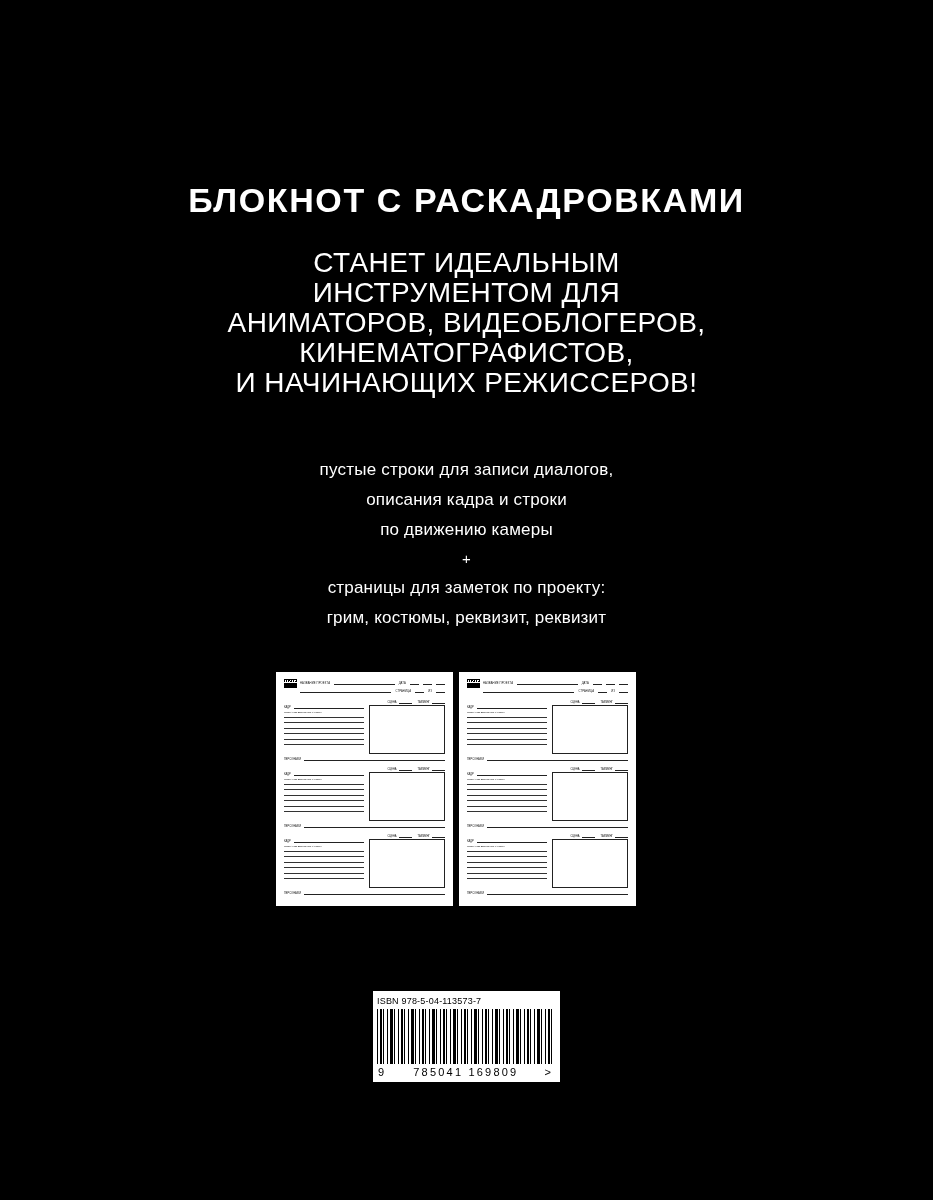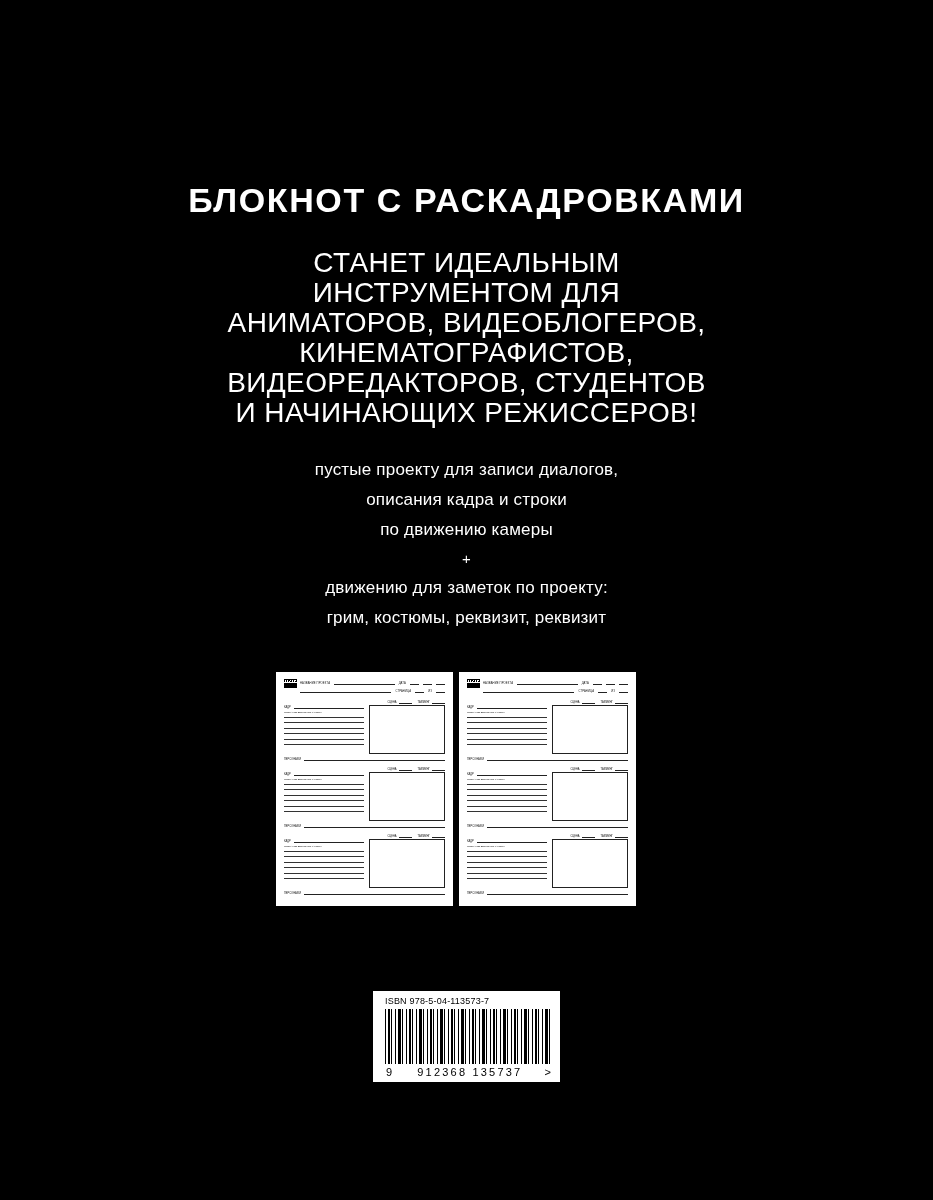--- a/index.html
+++ b/index.html
@@ -220,21 +220,21 @@
   
   .barcode-box {
     position: absolute;
     left: 373px;
     top: 991px;
     width: 187px;
     height: 91px;
     background: #ffffff;
     color: #000;
     box-sizing: border-box;
-    padding: 5px 8px 4px 12px;
+    padding: 5px 8px 4px 4px;
     display: flex;
     flex-direction: column;
   }
   .isbn {
     font-size: 9px;
     letter-spacing: 0.2px;
     margin-bottom: 3px;
     font-family: "Liberation Sans", sans-serif;
   }
   .bars {
@@ -264,30 +264,29 @@
 
 <div class="page">
 
   <div class="headline">БЛОКНОТ С РАСКАДРОВКАМИ</div>
 
   <div class="subhead">
     <div>СТАНЕТ ИДЕАЛЬНЫМ</div>
     <div>ИНСТРУМЕНТОМ ДЛЯ</div>
     <div>АНИМАТОРОВ, ВИДЕОБЛОГЕРОВ,</div>
     <div>КИНЕМАТОГРАФИСТОВ,</div>
-    <div>ВИДЕОРЕДАКТОРОВ, СТУДЕНТОВ</div>
     <div>И НАЧИНАЮЩИХ РЕЖИССЕРОВ!</div>
   </div>
 
   <div class="desc">
-    <div>пустые проекту для записи диалогов,</div>
+    <div>пустые строки для записи диалогов,</div>
     <div>описания кадра и строки</div>
     <div>по движению камеры</div>
     <span class="plus">+</span>
-    <div>движению для заметок по проекту:</div>
+    <div>страницы для заметок по проекту:</div>
     <div>грим, костюмы, реквизит, реквизит</div>
   </div>
 
   <div class="spread">
 
     <div class="sheet">
       <div class="sheet-head">
         <div class="clapper">
           <div class="top"></div>
             <div class="body"></div>
@@ -559,18 +558,18 @@
         </div>
       </div>
     </div>
   </div>
 
   <div class="barcode-box">
     <div class="isbn">ISBN 978-5-04-113573-7</div>
     <div class="bars"></div>
     <div class="ean">
       <span class="lead">9</span>
-      <span>912368 135737</span>
+      <span>785041 169809</span>
       <span class="tail">&gt;</span>
     </div>
   </div>
 
 </div>
 
 </body></html>

